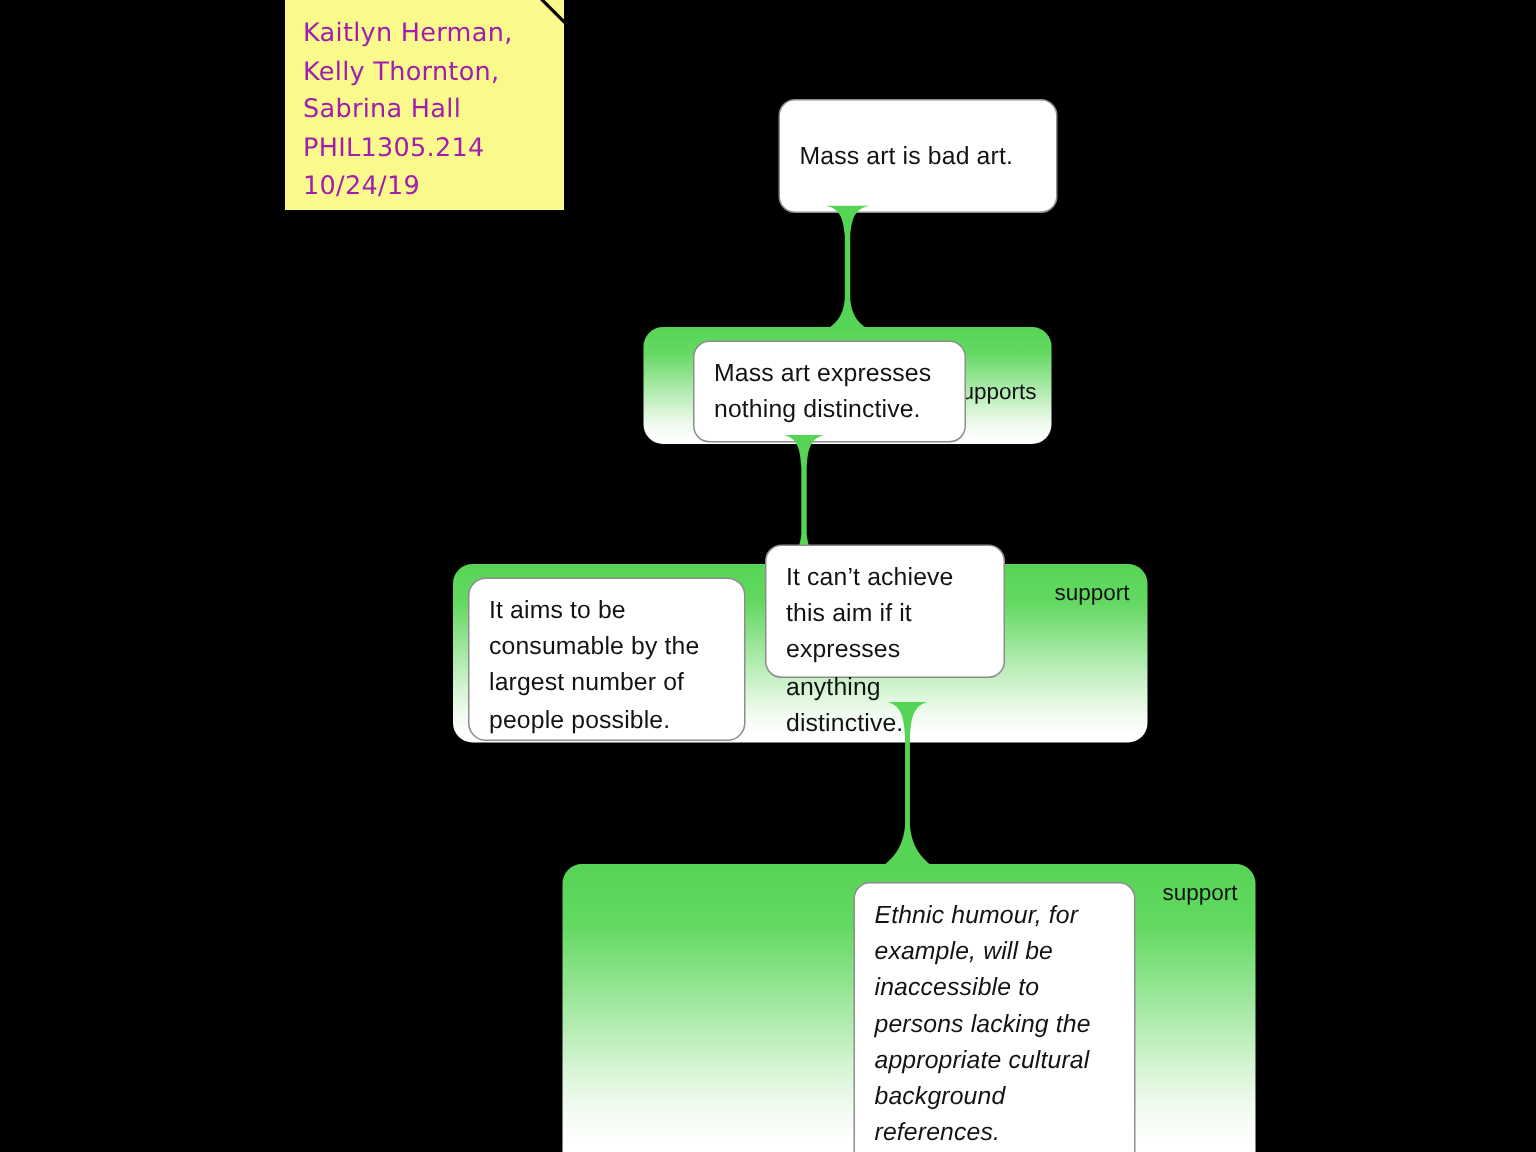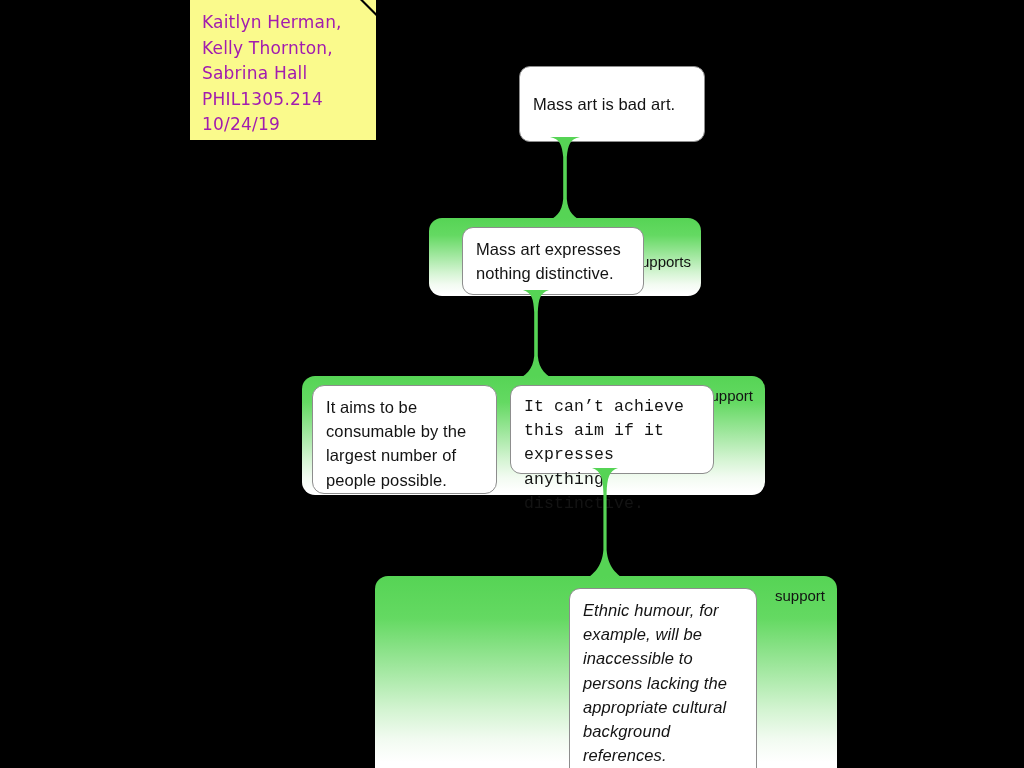--- a/index.html
+++ b/index.html
@@ -112,21 +112,21 @@
       <path d="M9,0 C18,3 19.4,9 20.2,22 L20.2,66 C19,80 12,85 0,92 L44,92 C32,85 25,80 23.8,66 L23.8,22 C24.6,9 26,3 35,0 Z" fill="#56d455"></path>
     </svg>
   </div>
 
   <div class="group" style="left:302px;top:376px;width:463px;height:119px;">
     <div class="group-label" style="right:12px;top:11px;">support</div>
   </div>
   <div class="claim" style="left:312px;top:385px;width:185px;height:109px;border-radius:12px;">
     <span>It aims to be consumable by the largest number of people possible.</span>
   </div>
-  <div class="claim" style="left:510px;top:385px;width:204px;height:89px;font-family:Liberation Mono, monospace;">
+  <div class="claim" style="left:510px;top:363px;width:160px;height:89px;">
     <span>It can’t achieve this aim if it expresses anything distinctive.</span>
   </div>
 
   <div class="stem" style="left:582px;top:468px;width:46px;height:114px;">
     <svg width="46" height="114" viewBox="0 0 46 114">
       <path d="M10,0 C19,3 20.8,10 21.4,25 L21.4,82 C20,99 12,106 0,114 L46,114 C34,106 26,99 24.6,82 L24.6,25 C25.2,10 27,3 36,0 Z" fill="#56d455"></path>
     </svg>
   </div>
 
   <div class="group" style="left:375px;top:576px;width:462px;height:192px;border-bottom-left-radius:0;border-bottom-right-radius:0;">

